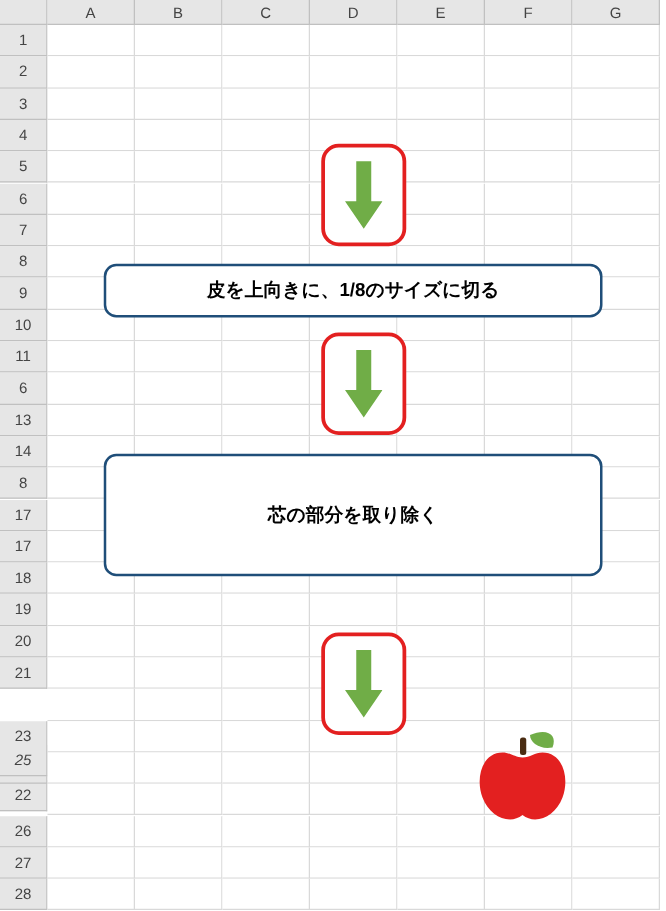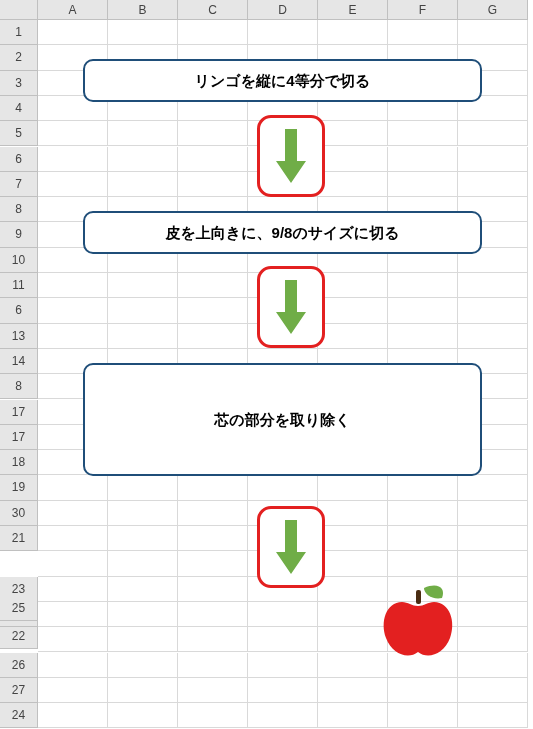--- a/index.html
+++ b/index.html
@@ -123,29 +123,29 @@
       <div class="row-header" style="top: 247.7px; height: 25.3px; line-height: 25.3px;">10</div>
       <div class="row-header" style="top: 273px; height: 25.3px; line-height: 25.3px;">11</div>
       <div class="row-header" style="top: 298.3px; height: 25.3px; line-height: 25.3px;">6</div>
       <div class="row-header" style="top: 323.6px; height: 25.3px; line-height: 25.3px;">13</div>
       <div class="row-header" style="top: 348.9px; height: 25.3px; line-height: 25.3px;">14</div>
       <div class="row-header" style="top: 374.2px; height: 25.3px; line-height: 25.3px;">8</div>
       <div class="row-header" style="top: 399.5px; height: 25.3px; line-height: 25.3px;">17</div>
       <div class="row-header" style="top: 424.8px; height: 25.3px; line-height: 25.3px;">17</div>
       <div class="row-header" style="top: 450.1px; height: 25.3px; line-height: 25.3px;">18</div>
       <div class="row-header" style="top: 475.4px; height: 25.3px; line-height: 25.3px;">19</div>
-      <div class="row-header" style="top: 500.7px; height: 25.3px; line-height: 25.3px;">30</div>
+      <div class="row-header" style="top: 500.7px; height: 25.3px; line-height: 25.3px;">20</div>
       <div class="row-header" style="top: 526px; height: 25.3px; line-height: 25.3px;">21</div>
       <div class="row-header" style="top: 576px; height: 25.3px; line-height: 25.3px; margin-top: 48px;">22</div>
       <div class="row-header" style="top: 576.6px; height: 25.3px; line-height: 25.3px;">23</div>
       <div class="row-header" style="top: 601.9px; height: 25.3px; line-height: 25.3px;">43</div>
-      <div class="row-header" style="top: 596px; height: 25.3px; line-height: 25.3px;">25</div>
+      <div class="row-header" style="top: 596px; height: 25.3px; line-height: 25.3px; font-style: italic;">25</div>
       <div class="row-header" style="top: 652.5px; height: 25.3px; line-height: 25.3px;">26</div>
       <div class="row-header" style="top: 677.8px; height: 25.3px; line-height: 25.3px;">27</div>
-      <div class="row-header" style="top: 703.1px; height: 25.3px; line-height: 25.3px;">24</div>
+      <div class="row-header" style="top: 703.1px; height: 25.3px; line-height: 25.3px;">28</div>
     </div>
 
   <div class="cells" id="cell-grid">
       <div class="cell" style="left: 0px; top: 0px; width: 70px; height: 25.3px;"></div>
       <div class="cell" style="left: 70px; top: 0px; width: 70px; height: 25.3px;"></div>
       <div class="cell" style="left: 140px; top: 0px; width: 70px; height: 25.3px;"></div>
       <div class="cell" style="left: 210px; top: 0px; width: 70px; height: 25.3px;"></div>
       <div class="cell" style="left: 280px; top: 0px; width: 70px; height: 25.3px;"></div>
       <div class="cell" style="left: 350px; top: 0px; width: 70px; height: 25.3px;"></div>
       <div class="cell" style="left: 420px; top: 0px; width: 70px; height: 25.3px;"></div>
@@ -336,41 +336,38 @@
       <div class="cell" style="left: 140px; top: 683.1px; width: 70px; height: 25.3px;"></div>
       <div class="cell" style="left: 210px; top: 683.1px; width: 70px; height: 25.3px;"></div>
       <div class="cell" style="left: 280px; top: 683.1px; width: 70px; height: 25.3px;"></div>
       <div class="cell" style="left: 350px; top: 683.1px; width: 70px; height: 25.3px;"></div>
       <div class="cell" style="left: 420px; top: 683.1px; width: 70px; height: 25.3px;"></div>
     </div>
 </div>
 
 <div class="shapes">
 
-  <div class="step" style="left:83px;top:59px;width:399px;height:43px">
-    <span>リンゴを縦に4等分で切る</span>
-  </div>
 
   <div class="arrow-frame" style="left:257px;top:115px;width:68px;height:82px">
     <svg class="arrow-svg" width="30" height="58" viewBox="0 0 30 58">
       <path d="M9 2 H21 V34 H30 L15 56 L0 34 H9 Z" fill="#70ad47"></path>
     </svg>
   </div>
 
   <div class="step" style="left:83px;top:211px;width:399px;height:43px">
-    <span>皮を上向きに、9/8のサイズに切る</span>
+    <span>皮を上向きに、1/8のサイズに切る</span>
   </div>
 
   <div class="arrow-frame" style="left:257px;top:266px;width:68px;height:82px">
     <svg class="arrow-svg" width="30" height="58" viewBox="0 0 30 58">
       <path d="M9 2 H21 V34 H30 L15 56 L0 34 H9 Z" fill="#70ad47"></path>
     </svg>
   </div>
 
-  <div class="step" style="left:83px;top:363px;width:399px;height:113px">
+  <div class="step" style="left:83px;top:363px;width:399px;height:98px">
     <span>芯の部分を取り除く</span>
   </div>
 
   <div class="arrow-frame" style="left:257px;top:506px;width:68px;height:82px">
     <svg class="arrow-svg" width="30" height="58" viewBox="0 0 30 58">
       <path d="M9 2 H21 V34 H30 L15 56 L0 34 H9 Z" fill="#70ad47"></path>
     </svg>
   </div>
 
 

